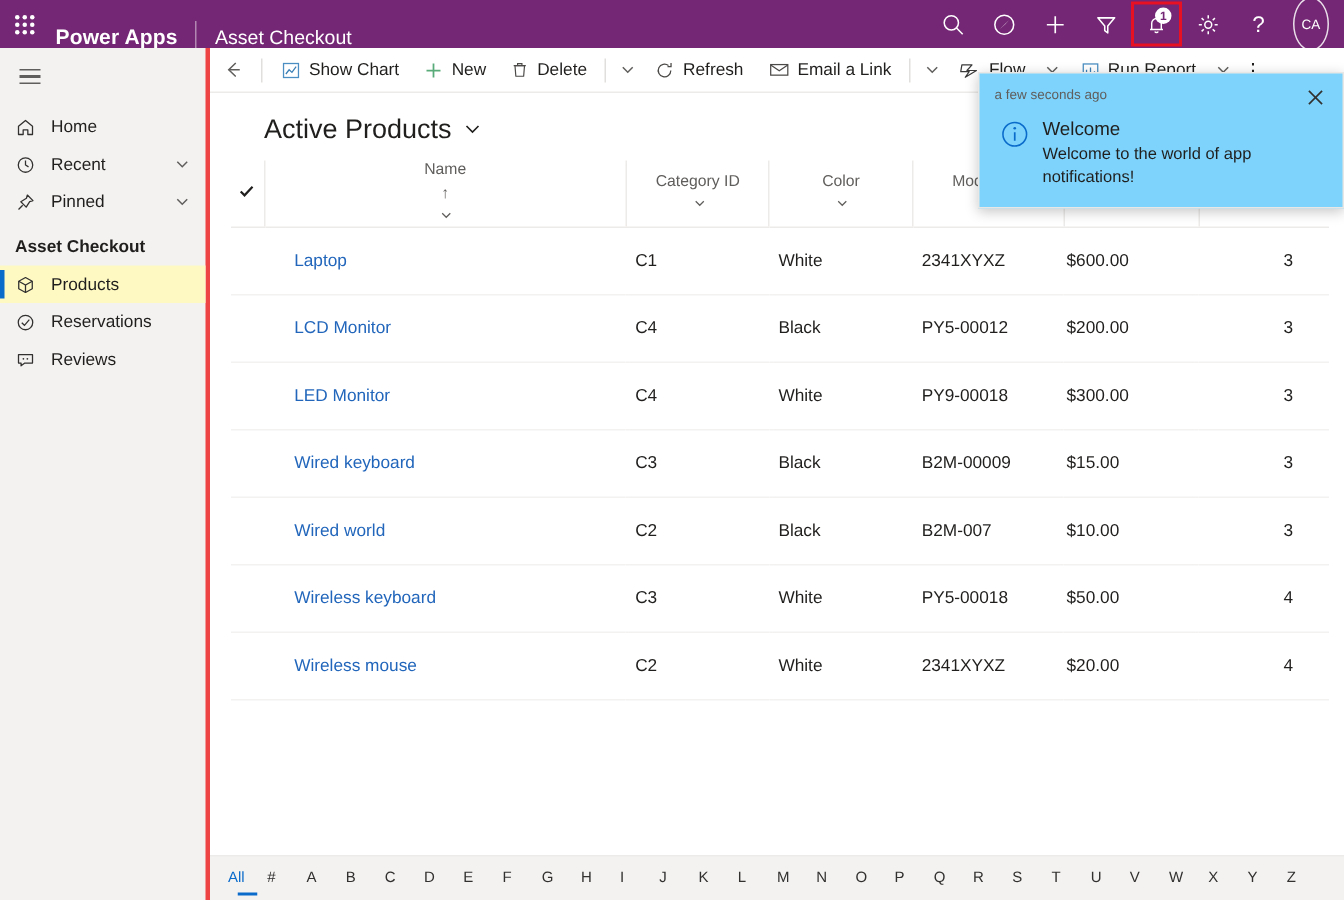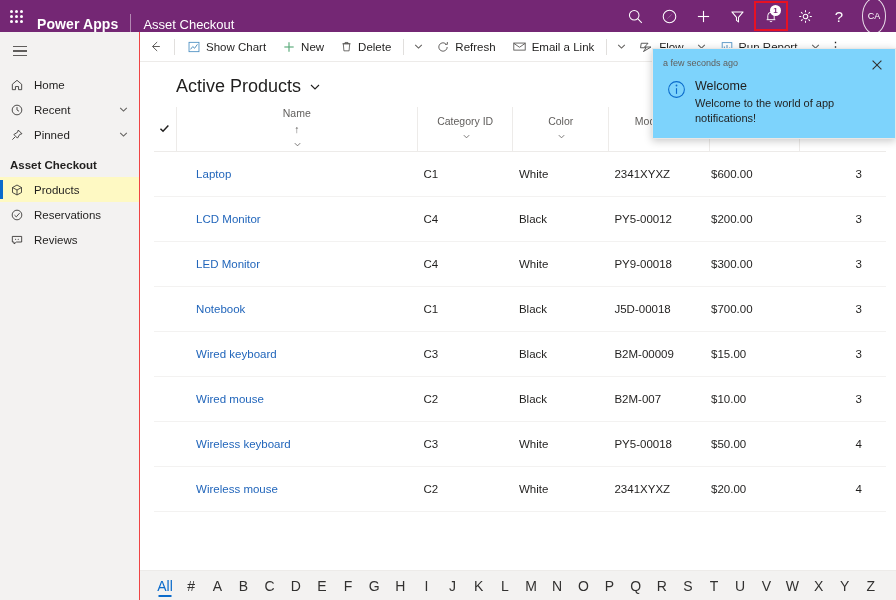--- a/index.html
+++ b/index.html
@@ -65,21 +65,21 @@
     border: 1px solid rgba(255,255,255,.85);
     display: flex; align-items: center; justify-content: center;
     font-size: 9px; color: #fff; margin: 0 8px 0 6px; cursor: pointer;
   }
 
   
   .sidebar {
     position: absolute; top: 32px; left: 0;
     width: 140px; height: 568px;
     background: #f3f2f1;
-    border-right: 1px solid #ef4444;
+    border-right: 3px solid #ef4444;
   }
   .hamburger {
     width: 40px; height: 30px;
     display: flex; flex-direction: column; justify-content: center;
     align-items: center; gap: 3px; cursor: pointer; margin-top: 4px;
   }
   .hamburger i { width: 14px; height: 1.5px; background: #605e5c; display: block; }
   .nav-list { margin-top: 6px; }
   .nav-item {
     height: 25px; display: flex; align-items: center;
@@ -163,21 +163,21 @@
   td.cell-price { padding-left: 2px; }
 
   
   .alphabar {
     position: absolute; bottom: 0; left: 0;
     width: 756px; height: 30px;
     background: #f3f2f1; border-top: 1px solid #edebe9;
     display: flex; align-items: center; padding: 0 12px;
   }
   .alpha {
-    flex: 1; text-align: center; font-size: 14px; color: #323130;
+    flex: 1; font-size: 10px; color: #323130;
     cursor: pointer; position: relative; line-height: 16px;
   }
   .alpha.active { color: #0b6bcb; font-weight: normal; }
   .alpha.active::after {
     content: ""; position: absolute; left: 50%; transform: translateX(-50%);
     bottom: -3px; width: 13px; height: 2px; background: #0b6bcb;
   }
 
   
   .notif {
@@ -553,39 +553,30 @@
               <td></td>
               <td class="cell-name"><a>LED Monitor</a></td>
               <td>C4</td>
               <td>White</td>
               <td>PY9-00018</td>
               <td class="cell-price">$300.00</td>
               <td class="cell-rating">3</td>
             </tr>
             <tr>
               <td></td>
-              <td class="cell-name"><a>Notebook</a></td>
-              <td>C1</td>
-              <td>Black</td>
-              <td>J5D-00018</td>
-              <td class="cell-price">$700.00</td>
-              <td class="cell-rating">3</td>
-            </tr>
-            <tr>
-              <td></td>
               <td class="cell-name"><a>Wired keyboard</a></td>
               <td>C3</td>
               <td>Black</td>
               <td>B2M-00009</td>
               <td class="cell-price">$15.00</td>
               <td class="cell-rating">3</td>
             </tr>
             <tr>
               <td></td>
-              <td class="cell-name"><a>Wired mouse</a></td>
+              <td class="cell-name"><a>Wired world</a></td>
               <td>C2</td>
               <td>Black</td>
               <td>B2M-007</td>
               <td class="cell-price">$10.00</td>
               <td class="cell-rating">3</td>
             </tr>
             <tr>
               <td></td>
               <td class="cell-name"><a>Wireless keyboard</a></td>
               <td>C3</td>

